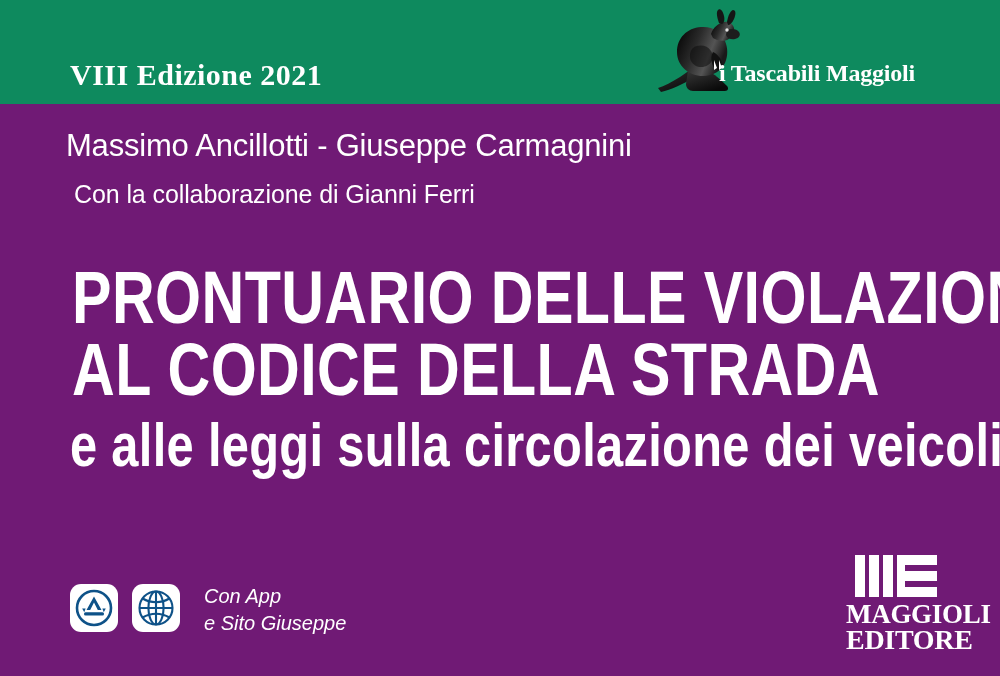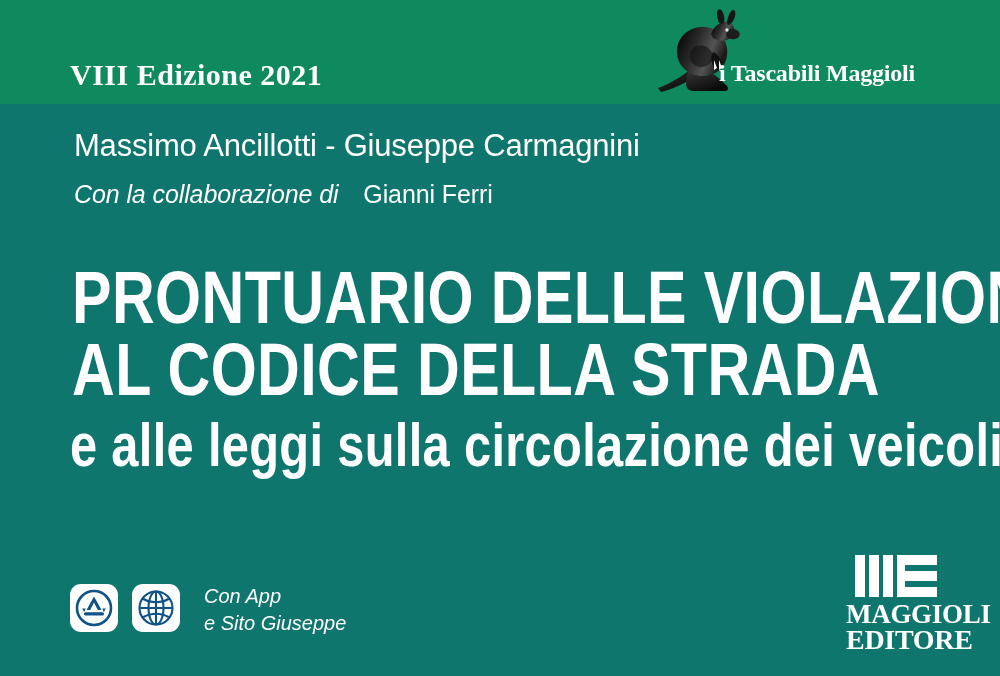--- a/index.html
+++ b/index.html
@@ -5,21 +5,21 @@
   html, body {
     margin: 0;
     padding: 0;
     background: #ffffff;
   }
   #cover {
     position: relative;
     width: 1000px;
     height: 676px;
     overflow: hidden;
-    background: #0f766e;
+    background: #701a75;
     font-family: "Liberation Sans", sans-serif;
     -webkit-font-smoothing: antialiased;
   }
 
   
   #green-band {
     position: absolute;
     left: 0; top: 0;
     width: 1000px;
     height: 104px;
@@ -62,43 +62,41 @@
     font-weight: bold;
     font-size: 24px;
     color: #ffffff;
     white-space: nowrap;
     letter-spacing: -0.2px;
   }
 
   
   #authors-line {
     position: absolute;
-    left: 74px;
+    left: 66px;
     top: 128px;
     font-size: 31px;
     font-weight: normal;
     color: #ffffff;
     white-space: nowrap;
     letter-spacing: -0.2px;
   }
   #collaboration-line {
     position: absolute;
     left: 74px;
     top: 180px;
     font-size: 25px;
     color: #ffffff;
     white-space: nowrap;
     letter-spacing: -0.1px;
   }
   #collaboration-line .it {
-    font-style: italic;
   }
   #collaboration-line .rg {
     font-style: normal;
-    margin-left: 18px;
   }
 
   
   #title-block {
     position: absolute;
     left: 72px;
     top: 262px;
     width: 900px;
   }
   .title-line {

